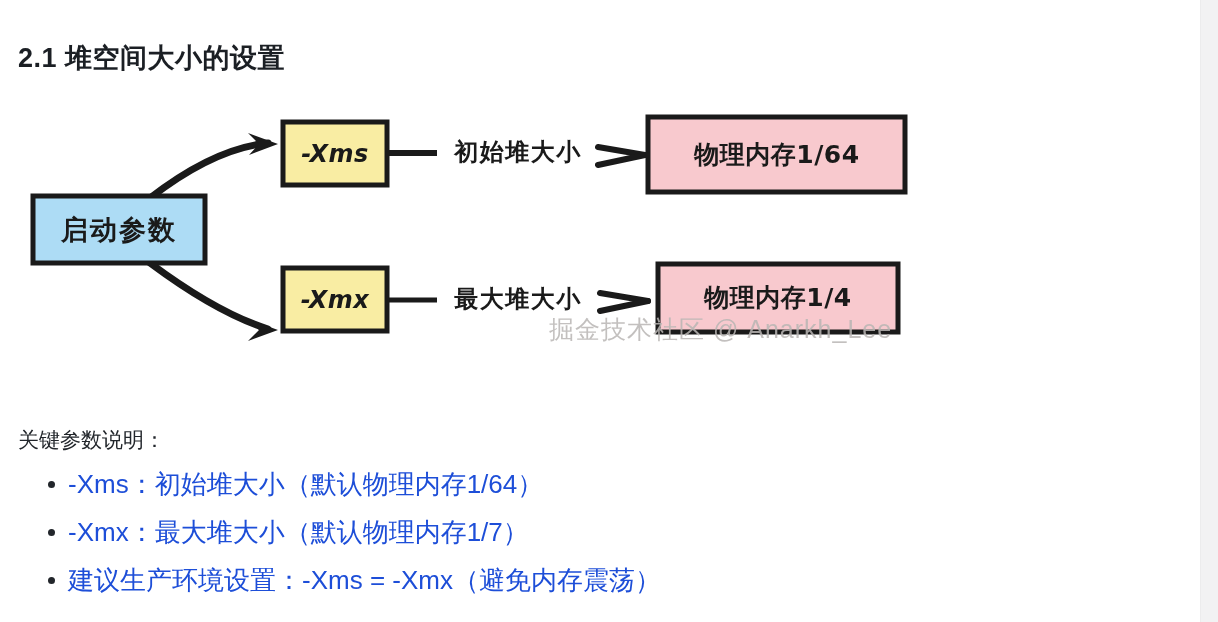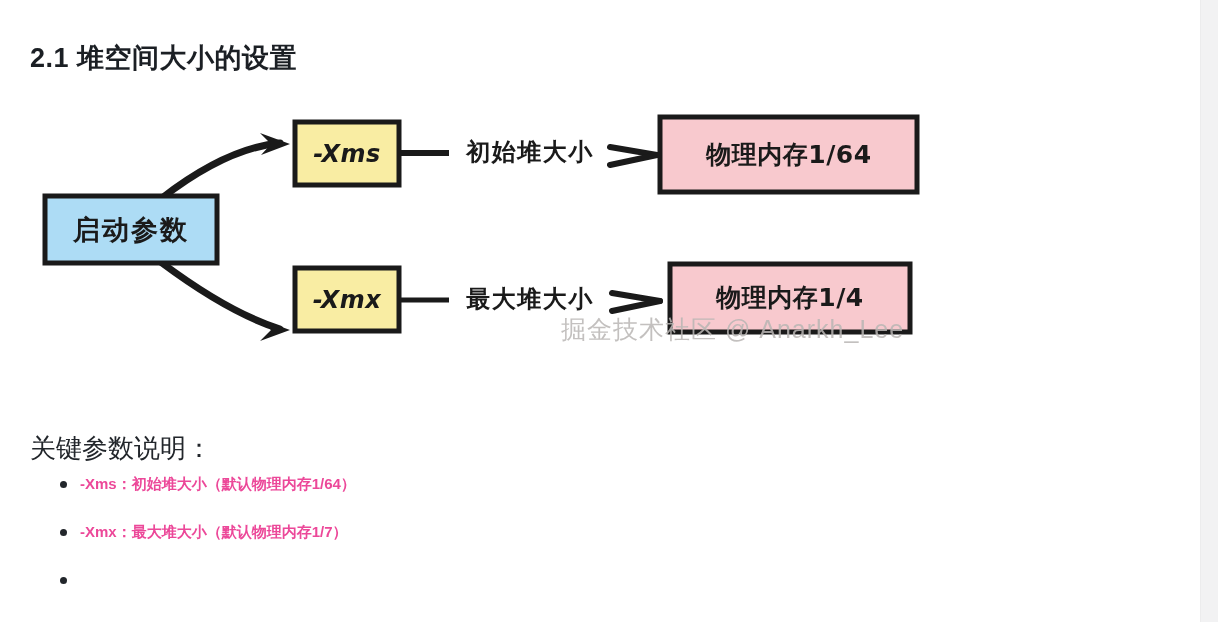--- a/index.html
+++ b/index.html
@@ -14,21 +14,20 @@
     font-family: "Liberation Sans", "DejaVu Sans", sans-serif;
     color: #1f2329;
     position: relative;
   }
   .page {
     position: absolute;
     left: 0; top: 0;
     width: 1200px;
     height: 530px;
     background: #ffffff;
-    margin-left: 12px;
   }
   .scroll-track {
     position: absolute;
     right: 0; top: 0;
     width: 18px;
     height: 622px;
     background: #f2f2f3;
     border-left: 1px solid #ececed;
     box-sizing: border-box;
   }
@@ -90,42 +89,41 @@
     font-size: 25px;
     fill: #b9b6b4;
     letter-spacing: 1px;
     opacity: 0.85;
   }
   
   .lead {
     position: absolute;
     left: 18px;
     top: 405px;
-    font-size: 26px;
+    font-size: 21px;
     color: #22262b;
     white-space: nowrap;
   }
   .bullets {
     position: absolute;
     left: 18px;
     top: 470px;
     width: 900px;
     margin: 0;
     padding: 0;
     list-style: none;
   }
   .bullets li {
     position: relative;
     padding-left: 50px;
     margin-bottom: 20px;
-    font-size: 15px;
+    font-size: 26px;
     line-height: 28px;
-    color: #ec4899;
+    color: #1d4ed8;
     white-space: nowrap;
-    font-weight: bold;
   }
   .bullets li .dot {
     position: absolute;
     left: 30px;
     top: 11px;
     width: 7px;
     height: 7px;
     background: #22262b;
     border-radius: 50%;
   }
@@ -199,18 +197,19 @@
     <li>
       <span class="dot"></span>
       <span>-Xms：初始堆大小（默认物理内存1/64）</span>
     </li>
     <li>
       <span class="dot"></span>
       <span>-Xmx：最大堆大小（默认物理内存1/7）</span>
     </li>
     <li>
       <span class="dot"></span>
+      <span>建议生产环境设置：-Xms = -Xmx（避免内存震荡）</span>
     </li>
   </ul>
 
 </div>
 
 <div class="scroll-track"></div>
 
 </body></html>

